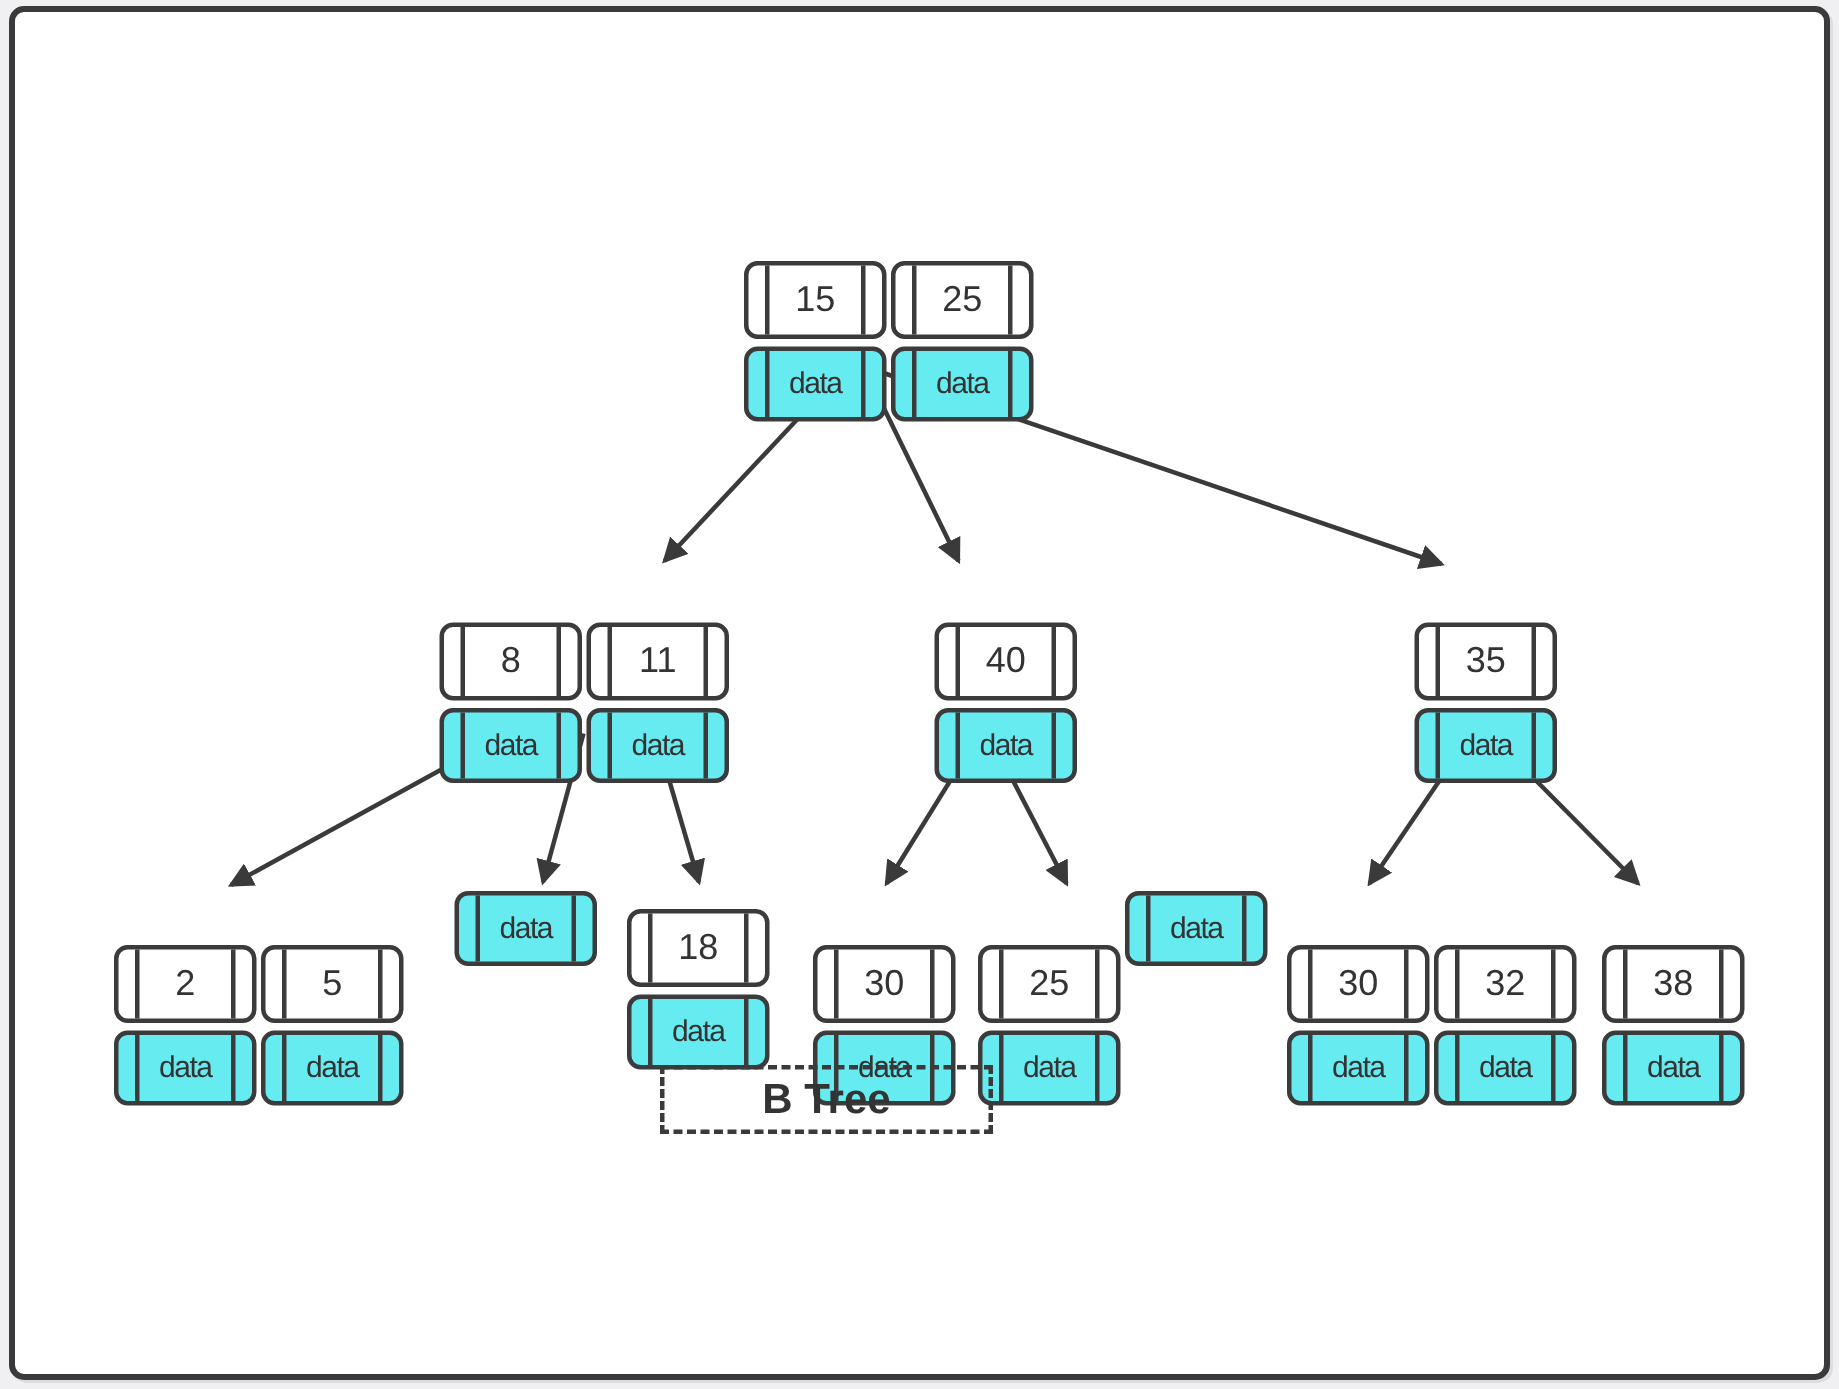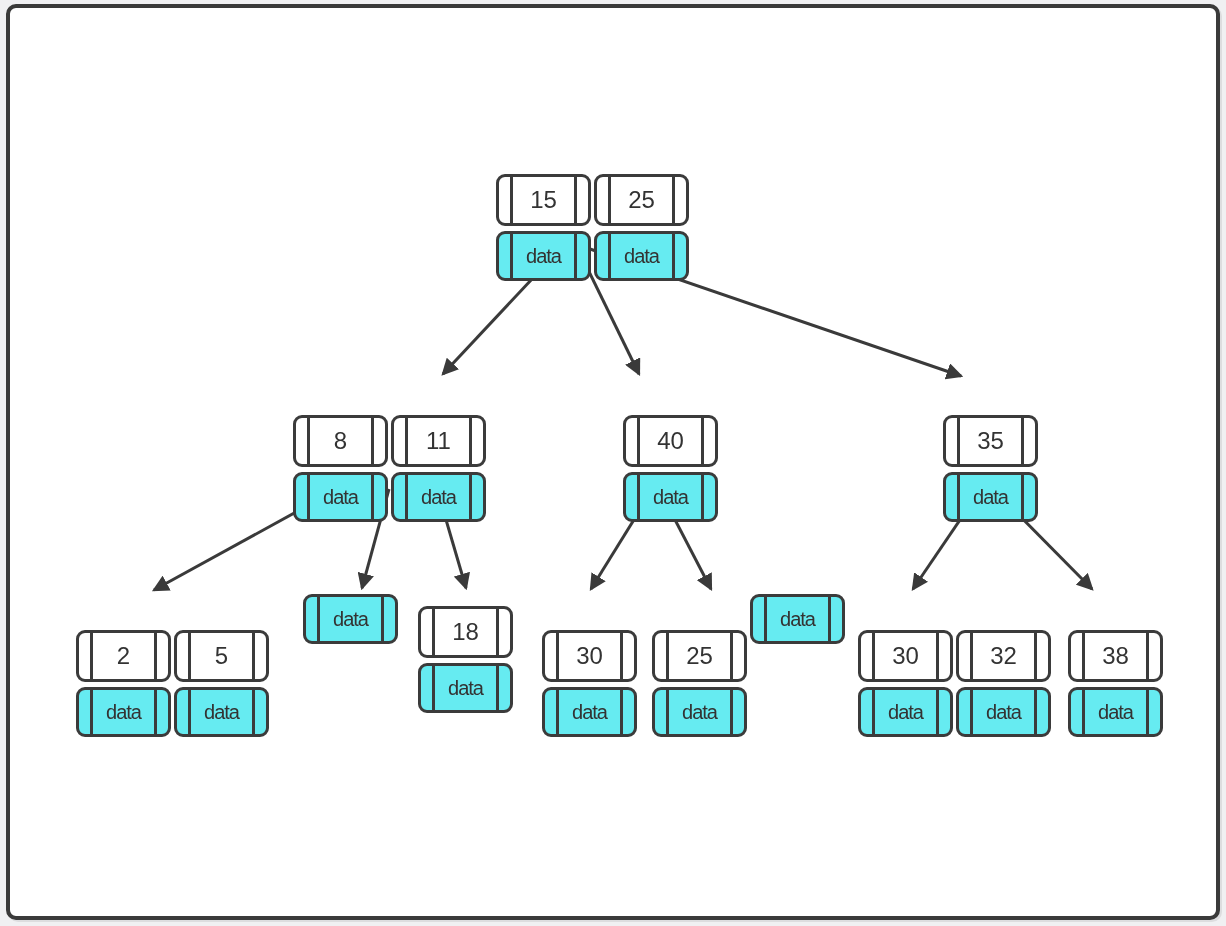--- a/index.html
+++ b/index.html
@@ -181,13 +181,16 @@
         </div>
       </div>
       <div class="node" style="left: 1068px; top: 594px; justify-content: center;">
         <div class="cell-col">
           <div class="cell key-cell">38</div>
           <div class="cell data-cell">data</div>
         </div>
       </div>
     </div>
 
+  <div class="tree-label" style="left: 440px; top: 710px; width: 222px; height: 46px;">
+    <span>B Tree</span>
+  </div>
 </div>
 
 </body></html>

